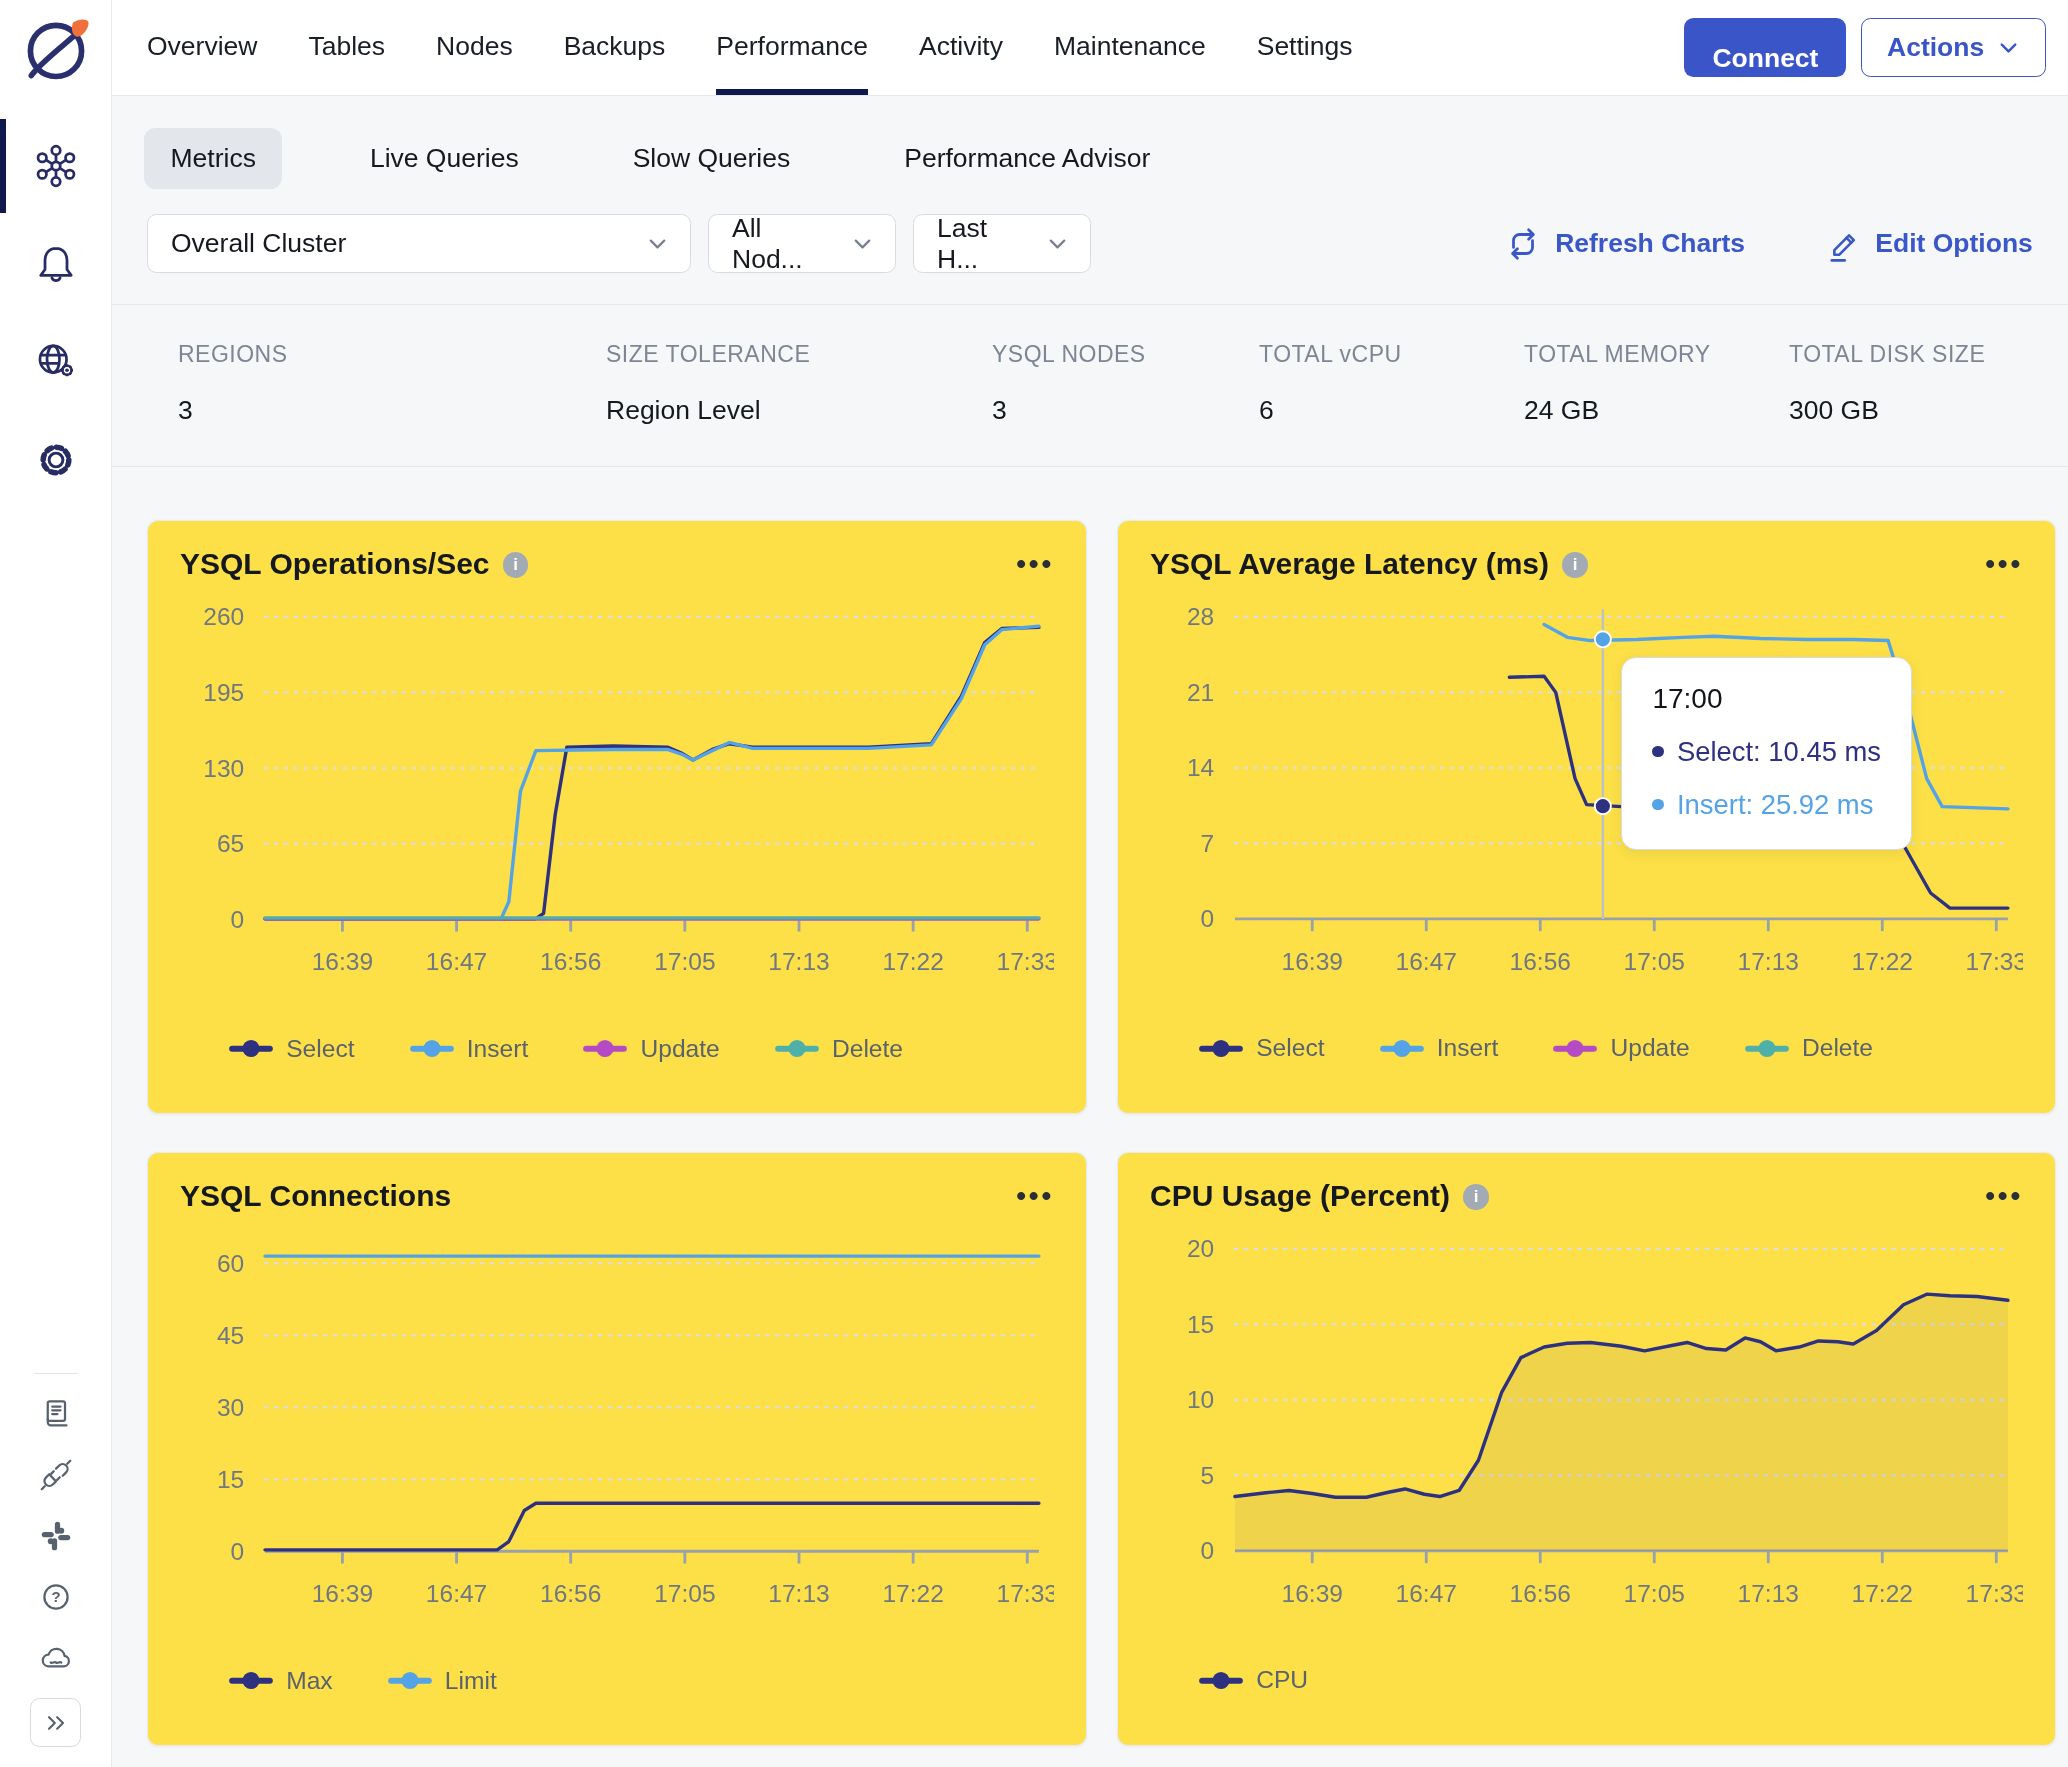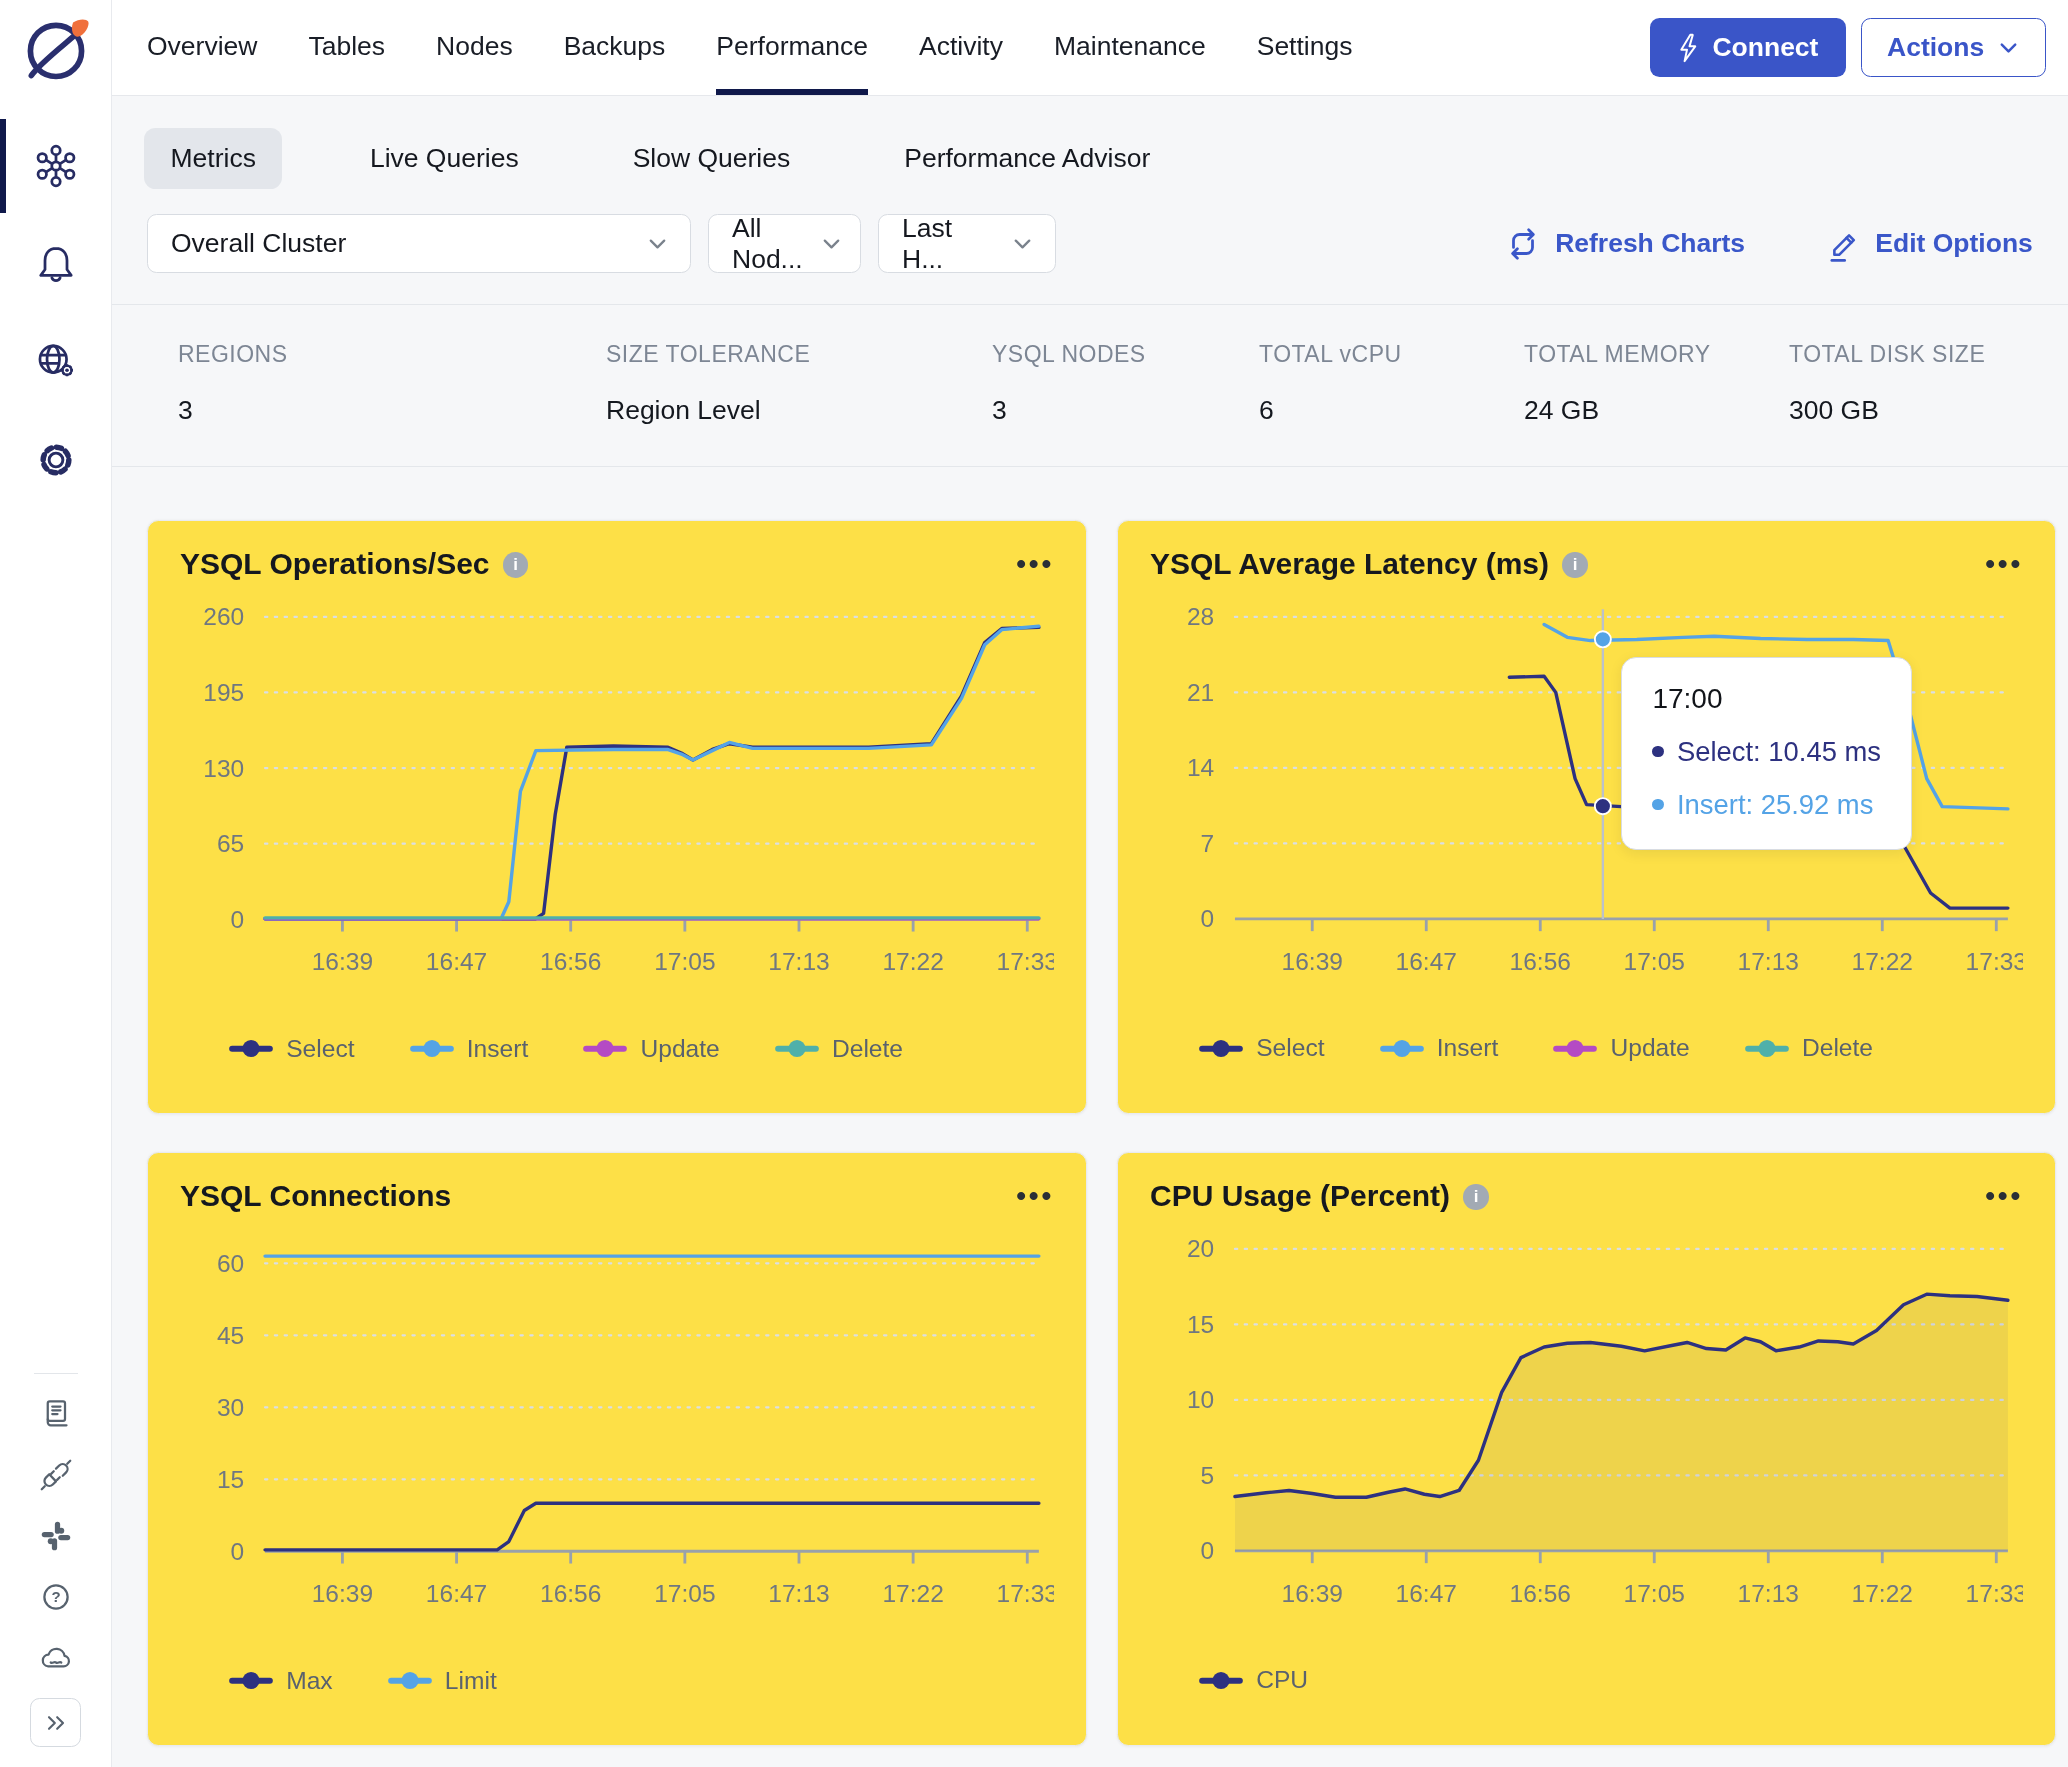--- a/index.html
+++ b/index.html
@@ -37,43 +37,43 @@
     display:flex; align-items:stretch; padding:0 23px 0 35px;
   }
   .tabs { display:flex; gap:51px; }
   .tab {
     display:flex; align-items:center; font-size:26.5px; color:#191D26; cursor:pointer;
     border-bottom:6.6px solid transparent; padding-top:3.8px;
   }
   .tab.active { border-bottom-color:#10194B; font-weight:400; }
   .header-actions { margin-left:auto; display:flex; align-items:center; gap:15px; }
   .btn-connect {
-    display:flex; align-items:flex-end; gap:11.4px; background:#3A55C8; color:#fff;
+    display:flex; align-items:flex-start; gap:11.4px; background:#3A55C8; color:#fff;
     border:none; border-radius:9.5px; height:59px; padding:14px 28px;
-    font-size:26.5px; font-weight:700; cursor:pointer; font-family:inherit;
+    font-size:26.5px; font-weight:700; cursor:pointer; font-family:inherit;flex-direction:column;
   }
   .btn-actions {
     display:flex; align-items:center; gap:13.2px; background:#fff; color:#3A55C8;
     border:1.9px solid #3A55C8; border-radius:9.5px; height:59px; padding:0 24.6px;
     font-size:26.5px; font-weight:700; cursor:pointer; font-family:inherit;
   }
   
   .subtabs { display:flex; align-items:center; gap:61px; margin:32px 0 0 32px; }
   .subtab { font-size:26.5px; color:#15181F; padding:15px 26.5px; border-radius:11.4px; cursor:pointer; }
   .subtab.active { background:#E3E6EB; }
   
   .filters { display:flex; align-items:center; margin:25px 23px 0 35px; }
   .select {
     display:flex; align-items:center; justify-content:space-between; gap:17px;
     background:#fff; border:1.4px solid #D8DCE2; border-radius:9.5px; height:59px;
     padding:0 21px 0 23px; font-size:26.5px; color:#15181F; cursor:pointer;
   }
   .select + .select { margin-left:17px; }
   .sel-cluster { width:544px; }
-  .sel-nodes { width:153px; }
+  .sel-nodes { width:188px; }
   .sel-range { width:178px; }
   .chev { width:23px; height:23px; flex:none; }
   .filter-links { margin-left:auto; display:flex; align-items:center; gap:79px; margin-right:13.2px; }
   .link { display:flex; align-items:center; gap:13.2px; color:#3A57C9; font-size:26.5px; font-weight:700; cursor:pointer; }
   .link svg { width:38px; height:38px; }
   
   .stats {
     margin-top:31px; border-top:0.9px solid #E4E7EB; border-bottom:0.9px solid #E4E7EB;
     display:grid; grid-template-columns:428px 386px 267px 265px 265px auto;
     padding:36px 0 40px 66px;

